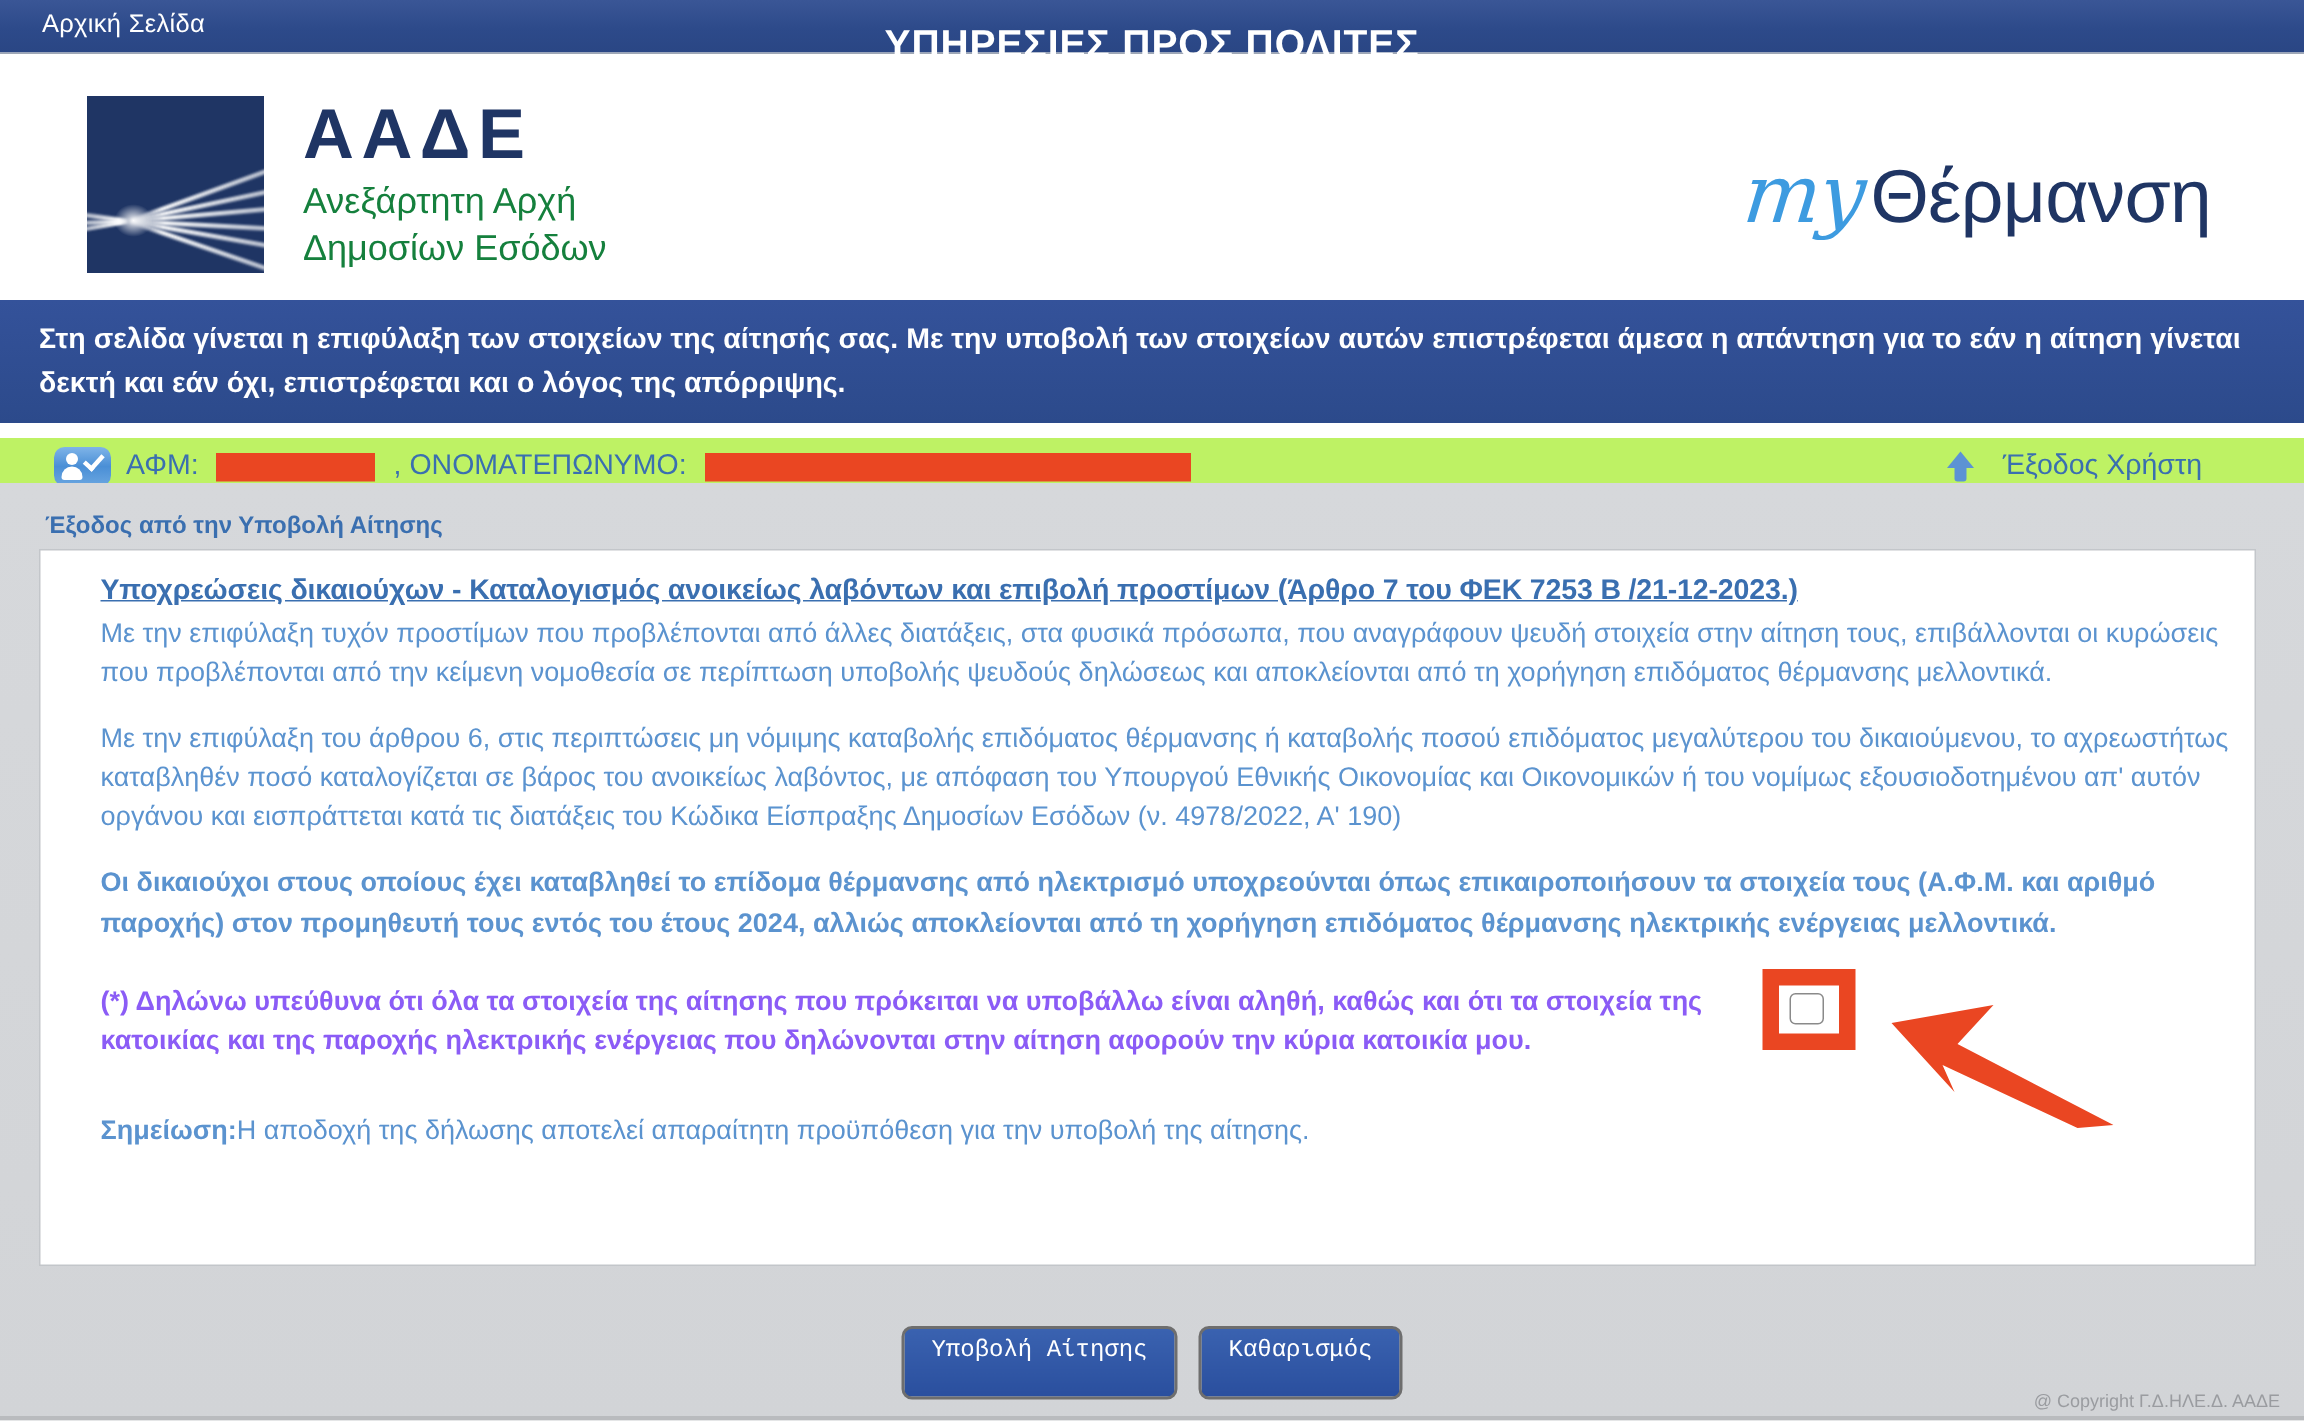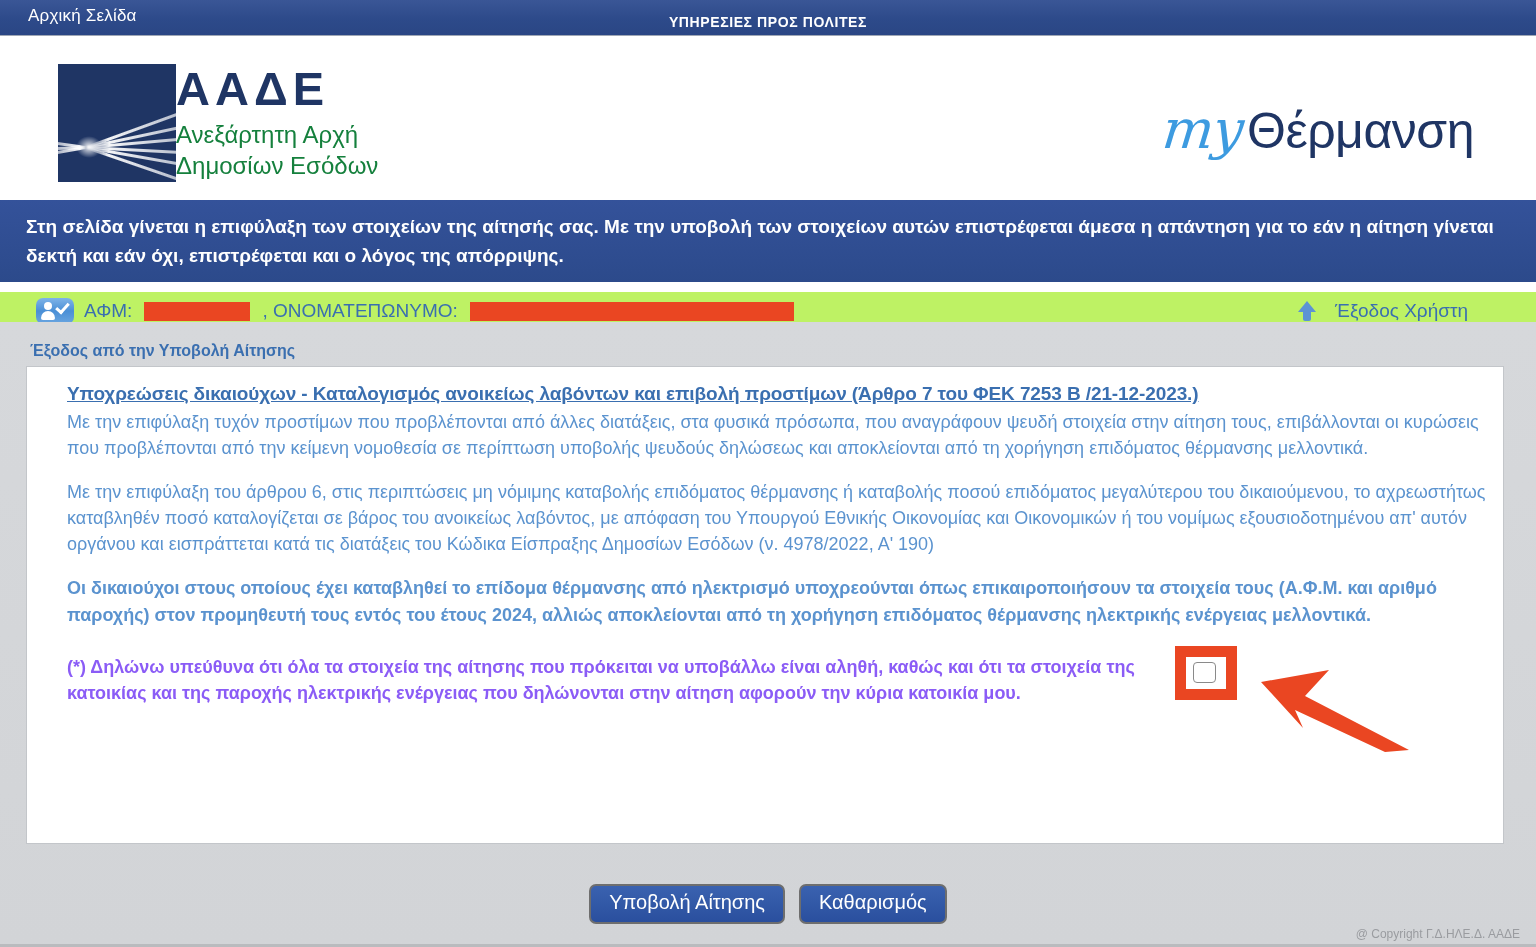--- a/index.html
+++ b/index.html
@@ -38,41 +38,42 @@
     letter-spacing: .2px;
     cursor: pointer;
   }
   .topbar-title {
     position: absolute;
     left: 0;
     top: 14px;
     width: 1536px;
     text-align: center;
     color: #ffffff;
-    font-size: 14px;
+    font-size: 26px;
     font-weight: bold;
     letter-spacing: .6px;
     z-index: 5;
     pointer-events: none;
   }
 
   
   .brand {
     position: absolute;
     top: 36px; left: 0;
     width: 1536px;
     height: 164px;
     background: #ffffff;
   }
   .logo-wrap {
     position: absolute;
     left: 58px;
     top: 28px;
     display: flex;
     align-items: center;
+    gap: 26px;
   }
   .logo-mark {
     position: relative;
     width: 118px;
     height: 118px;
     background: #1f3564;
     overflow: hidden;
     flex: none;
   }
   .logo-mark .ray {
@@ -353,26 +354,26 @@
     top: 562px;
     width: 1536px;
     display: flex;
     justify-content: center;
     gap: 14px;
   }
   .btn {
     background: #2e55a5;
     background: linear-gradient(180deg, #3a62b0 0%, #2a4f9e 100%);
     color: #ffffff;
-    font-size: 20px;
+    font-size: 16px;
     border: 2px solid #6e6e6e;
     border-radius: 7px;
-    padding: 5px 18px 8px 18px;
+    padding: 5px 18px 22px 18px;
     cursor: pointer;
-    font-family: Liberation Sans, sans-serif;
+    font-family: Liberation Mono, monospace;
   }
 
   .copyright {
     position: absolute;
     right: 16px;
     bottom: 6px;
     font-size: 12px;
     color: #9a9ca0;
   }
 
@@ -458,20 +459,21 @@
         <div class="declare-text">(*) Δηλώνω υπεύθυνα ότι όλα τα στοιχεία της αίτησης που πρόκειται να υποβάλλω είναι αληθή, καθώς και ότι τα στοιχεία της κατοικίας και της παροχής ηλεκτρικής ενέργειας που δηλώνονται στην αίτηση αφορούν την κύρια κατοικία μου.</div>
 
         <div class="cb-highlight"></div>
         <div class="cb-box"></div>
 
         <svg class="arrow-annotation" viewBox="0 0 152 86">
           <polygon points="2,16 70,4 46,30 150,84 126,86 36,44 44,62" fill="#ea4622" transform="translate(2,0)"></polygon>
         </svg>
       </div>
 
+      <p class="note"><b>Σημείωση:</b><span>Η αποδοχή της δήλωσης αποτελεί απαραίτητη προϋπόθεση για την υποβολή της αίτησης.</span></p>
     </div>
 
     <div class="btn-row">
       <button class="btn">Υποβολή Αίτησης</button>
       <button class="btn">Καθαρισμός</button>
     </div>
 
     <span class="copyright">@ Copyright Γ.Δ.ΗΛΕ.Δ. ΑΑΔΕ</span>
     <div class="bottom-edge"></div>
   </div>

